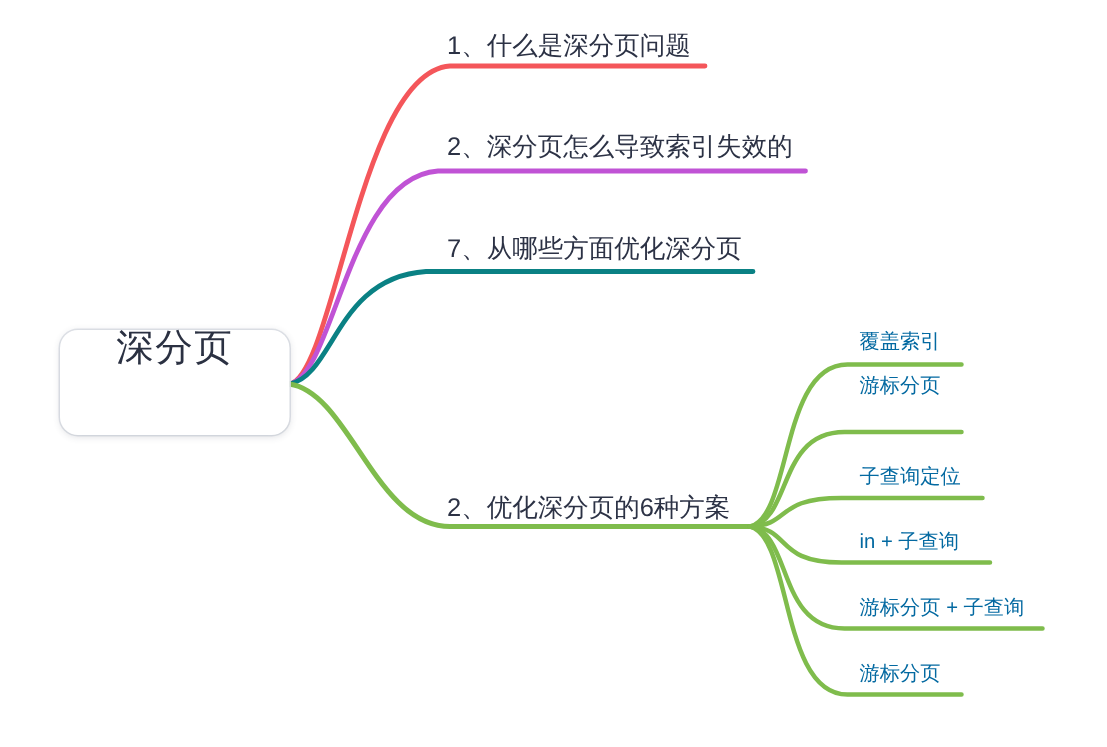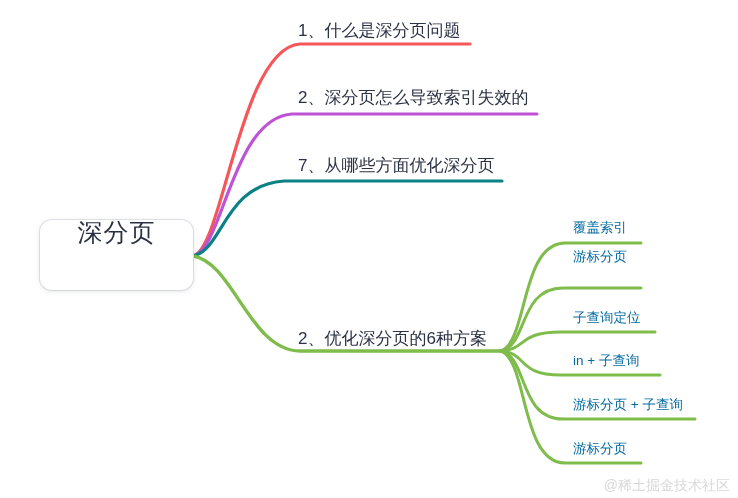--- a/index.html
+++ b/index.html
@@ -97,14 +97,13 @@
     </div>
   <div id="sub-labels">
       <div class="sub-label" style="left: 573px; top: 221px;">覆盖索引</div>
       <div class="sub-label" style="left: 573px; top: 250px;">游标分页</div>
       <div class="sub-label" style="left: 573px; top: 311px;">子查询定位</div>
       <div class="sub-label" style="left: 573px; top: 354px;">in + 子查询</div>
       <div class="sub-label" style="left: 573px; top: 398px;">游标分页 + 子查询</div>
       <div class="sub-label" style="left: 573px; top: 442px;">游标分页</div>
     </div>
 
-  <div class="watermark">@稀土掘金技术社区</div>
 </div>
 
 </body></html>

